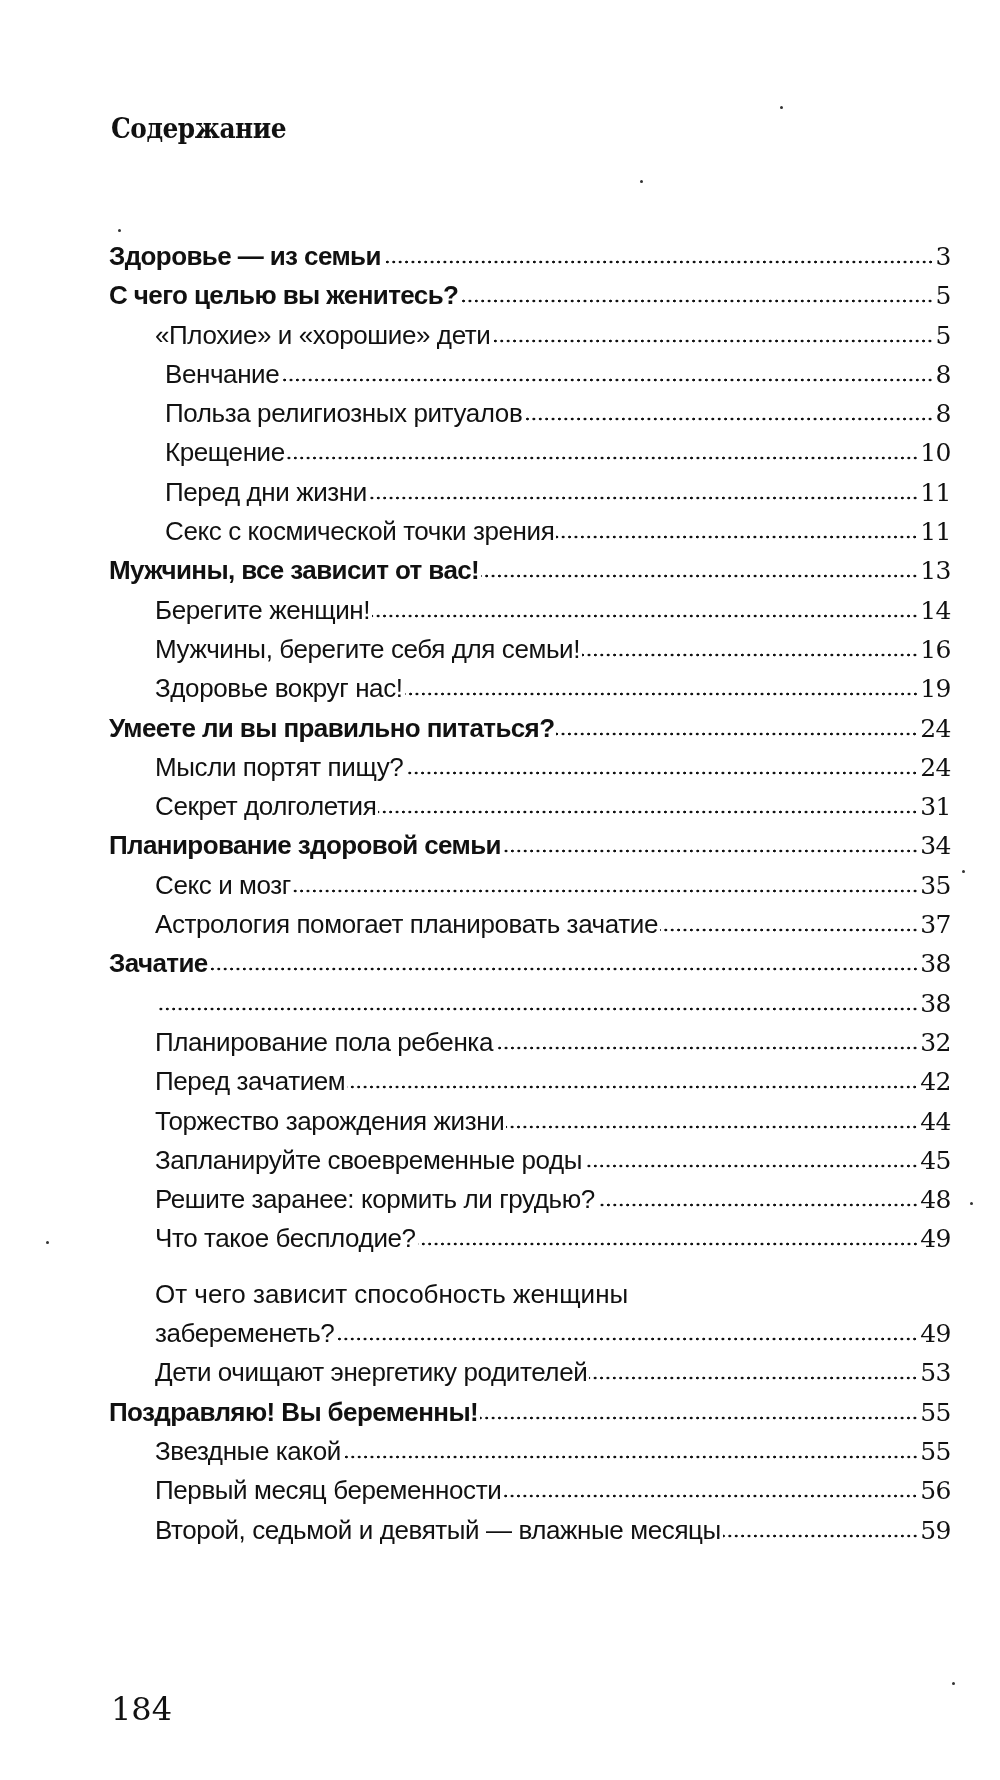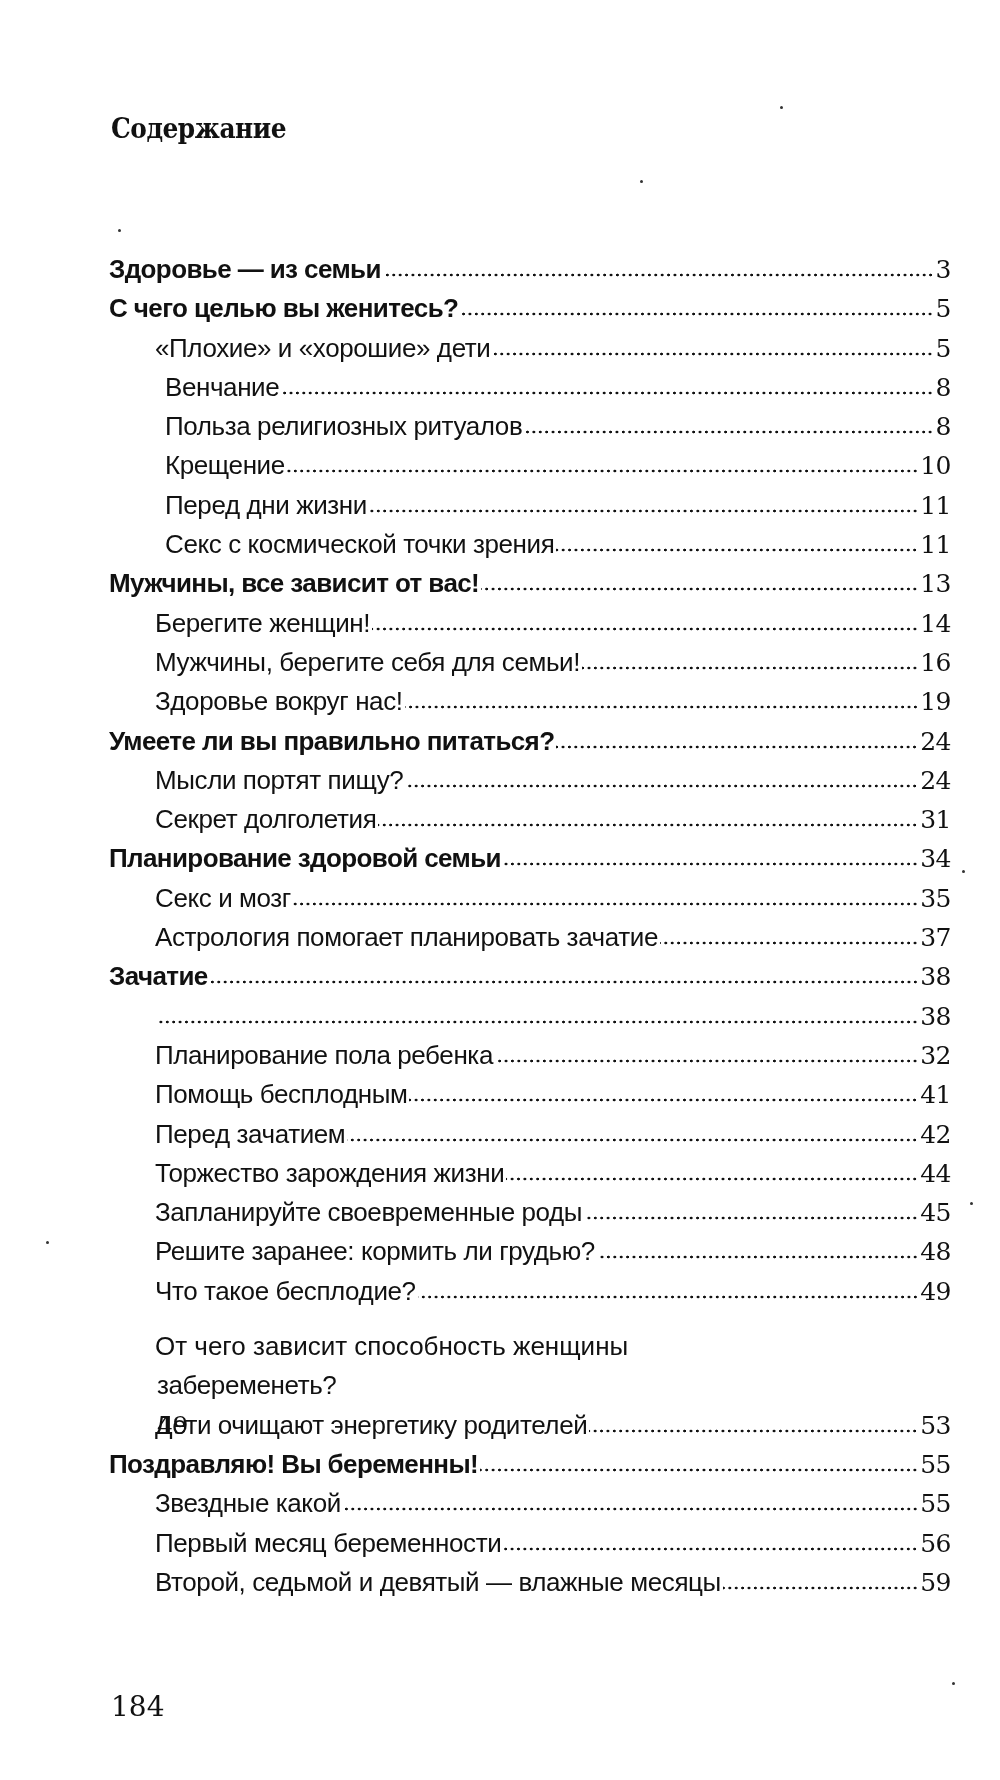--- a/index.html
+++ b/index.html
@@ -22,21 +22,21 @@
       font-family: "DejaVu Serif", "Liberation Serif", serif;
       font-weight: bold;
       font-size: 27px;
       letter-spacing: -0.5px;
       transform: scaleX(0.92);
       transform-origin: left center;
     }
     .toc {
       position: absolute;
       left: 109px;
-      top: 250px;
+      top: 237px;
       width: 842px;
     }
     .toc-entry {
       display: flex;
       align-items: baseline;
       height: 39.3px;
       font-size: 26px;
       line-height: 39.3px;
       white-space: nowrap;
     }
@@ -94,28 +94,27 @@
     .wrap-first {
       display: block;
       width: 100%;
       height: 39.3px;
     }
     .wrap-second {
       display: flex;
       align-items: baseline;
       width: 100%;
       height: 39.3px;
-      flex-direction: column;
     }
     .folio {
       position: absolute;
       left: 111px;
       top: 1690px;
       font-family: "DejaVu Serif", "Liberation Serif", serif;
-      font-size: 28px;
+      font-size: 32px;
     }
     .speck {
       position: absolute;
       width: 3px;
       height: 3px;
       background: #333;
       border-radius: 50%;
     }
   </style>
 </head>
@@ -244,25 +243,20 @@
     <span class="leader"></span>
     <span class="page-num">38</span>
   </div>
 
   <div class="toc-entry level-2">
     <span class="entry-title">Планирование пола ребенка</span>
     <span class="leader"></span>
     <span class="page-num">32</span>
   </div>
 
-  <div class="toc-entry level-2">
-    <span class="entry-title">Помощь бесплодным</span>
-    <span class="leader"></span>
-    <span class="page-num">41</span>
-  </div>
 
   <div class="toc-entry level-2">
     <span class="entry-title">Перед зачатием</span>
     <span class="leader"></span>
     <span class="page-num">42</span>
   </div>
 
   <div class="toc-entry level-2">
     <span class="entry-title">Торжество зарождения жизни</span>
     <span class="leader"></span>

